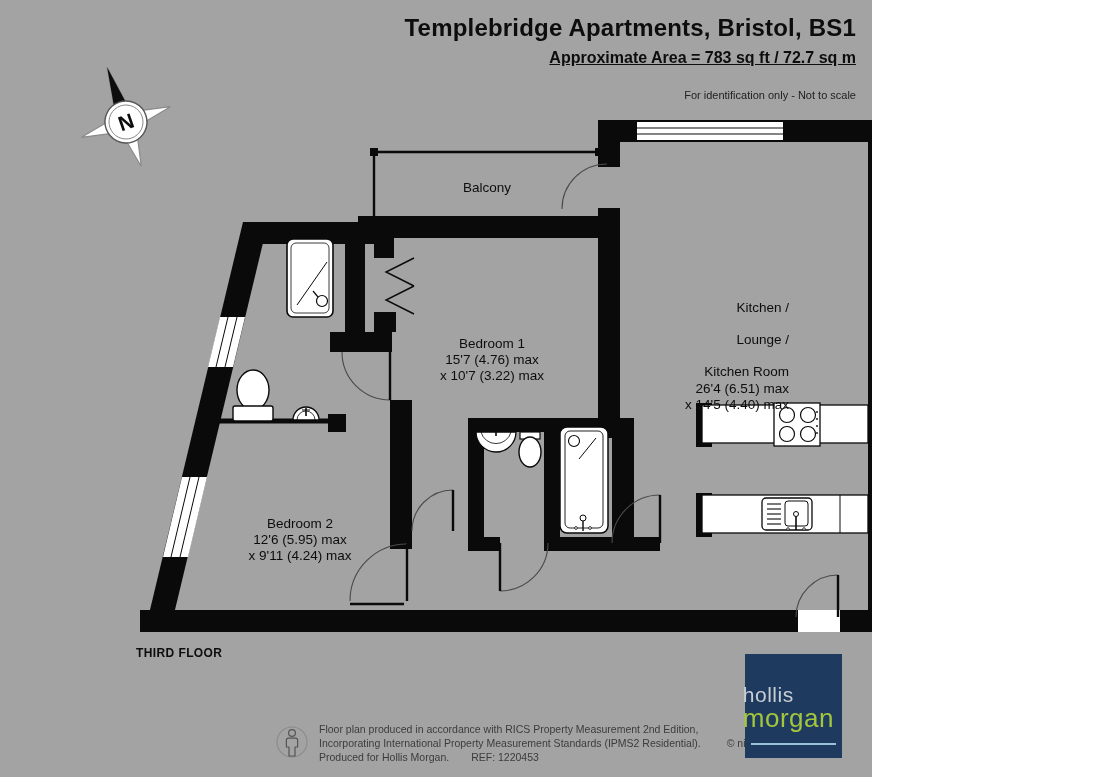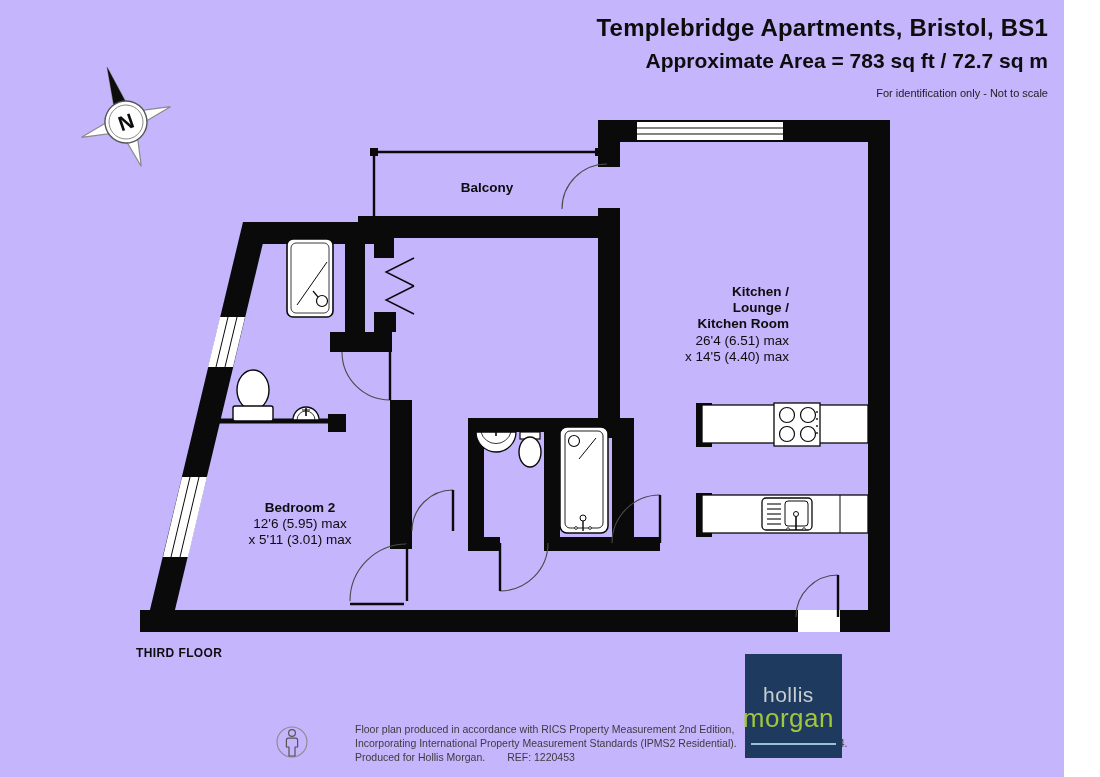--- a/index.html
+++ b/index.html
@@ -1,36 +1,36 @@
 <!DOCTYPE html>
 <html><head>
 <meta charset="utf-8">
 <style>
   html,body{margin:0;padding:0;background:#ffffff;}
   body{font-family:"Liberation Sans", sans-serif; color:#111;}
-  #stage{position:relative;width:1064px;height:777px;background:#c4b5fd;overflow:hidden;}
+  #stage{position:relative;width:872px;height:777px;background:#a3a3a3;overflow:hidden;}
   .abs{position:absolute;}
   
   #header{position:absolute;top:14px;right:16px;text-align:right;}
   #title{font-size:24px;font-weight:bold;letter-spacing:0.2px;color:#0d0d0d;}
-  #area{font-size:21px;font-weight:bold;margin-top:7px;color:#0d0d0d;}
-  #note{font-size:11px;margin-top:14px;color:#222;}
+  #area{font-size:16px;font-weight:bold;margin-top:7px;color:#0d0d0d;text-decoration:underline;}
+  #note{font-size:11px;margin-top:22px;color:#222;}
   
   .room-label{position:absolute;text-align:center;font-size:13.5px;line-height:1.2;color:#0d0d0d;transform:translateX(-50%);white-space:nowrap;}
-  .room-name{font-weight:bold;}
+  .room-name{font-weight:normal;margin-top:16px;}
   
   #floor-name{position:absolute;left:136px;top:646px;font-size:12px;font-weight:bold;letter-spacing:0.4px;color:#0d0d0d;}
   
-  #footer{position:absolute;left:275px;top:722px;display:flex;align-items:flex-start;gap:36px;}
+  #footer{position:absolute;left:275px;top:722px;display:flex;align-items:flex-start;}
   #disclaimer{margin-left:10px;font-size:10.5px;line-height:1.35;color:#3c3c3c;}
   #copyright{margin-left:26px;}
   #ref{margin-left:22px;text-align:center;}
   
   #logo{position:absolute;left:745px;top:654px;width:97px;height:104px;background:#1e3a5f;}
-  #logo .txt{position:absolute;right:8px;top:30px;text-align:center;line-height:1.0;}
+  #logo .txt{position:absolute;right:8px;top:30px;text-align:left;line-height:1.0;}
   #logo-line1{font-size:21px;letter-spacing:0.5px;color:#c9ced4;}
   #logo-line2{font-size:26px;letter-spacing:0.5px;color:#a4c63c;}
   #logo-rule{position:absolute;left:6px;right:6px;bottom:13px;height:2px;background:#9cc3d5;}
   svg{display:block;}
   .wall{fill:#0a0a0a;stroke:none;}
   .thin{stroke:#0a0a0a;fill:none;}
   .fix{stroke:#0a0a0a;fill:#ffffff;}
   .door{stroke:#4a4a4a;stroke-width:1.1;fill:none;}
   .leaf{stroke:#0a0a0a;stroke-width:2.4;}
 </style>
@@ -190,33 +190,38 @@
       <circle class="fix" cx="796" cy="514" r="2.5" stroke-width="1"></circle>
       <circle class="fix" cx="788" cy="529" r="1.3" stroke-width="0.8"></circle>
       <circle class="fix" cx="804" cy="529" r="1.3" stroke-width="0.8"></circle>
     </g>
   </svg>
 
   <div class="room-label" style="left:487px;top:180px;">
     <span class="room-name">Balcony</span>
   </div>
 
+  <div class="room-label" style="left:492px;top:320px;">
+    <div class="room-name">Bedroom 1</div>
+    <div>15'7 (4.76) max</div>
+    <div>x 10'7 (3.22) max</div>
+  </div>
 
   <div class="room-label" style="left:737px;top:284px;text-align:right;">
     <div class="room-name">Kitchen /</div>
     <div class="room-name">Lounge /</div>
     <div class="room-name">Kitchen Room</div>
     <div>26'4 (6.51) max</div>
     <div>x 14'5 (4.40) max</div>
   </div>
 
   <div class="room-label" style="left:300px;top:500px;">
     <div class="room-name">Bedroom 2</div>
     <div>12'6 (5.95) max</div>
-    <div>x 5'11 (3.01) max</div>
+    <div>x 9'11 (4.24) max</div>
   </div>
 
   <div id="floor-name">THIRD FLOOR</div>
 
   <div id="footer">
     <svg width="34" height="40" viewBox="0 0 34 40">
       <circle cx="17" cy="20" r="15" fill="none" stroke="#8a8a8a" stroke-width="1.1"></circle>
       <circle cx="17" cy="11" r="3.4" fill="none" stroke="#555" stroke-width="1.2"></circle>
       <path d="M13.2,16.2 h7.6 a1.8,1.8 0 0 1 1.8,1.8 v7 h-2.6 v9 h-6 v-9 h-2.6 v-7 a1.8,1.8 0 0 1 1.8,-1.8 z" fill="none" stroke="#555" stroke-width="1.2" stroke-linejoin="round"></path>
     </svg>

